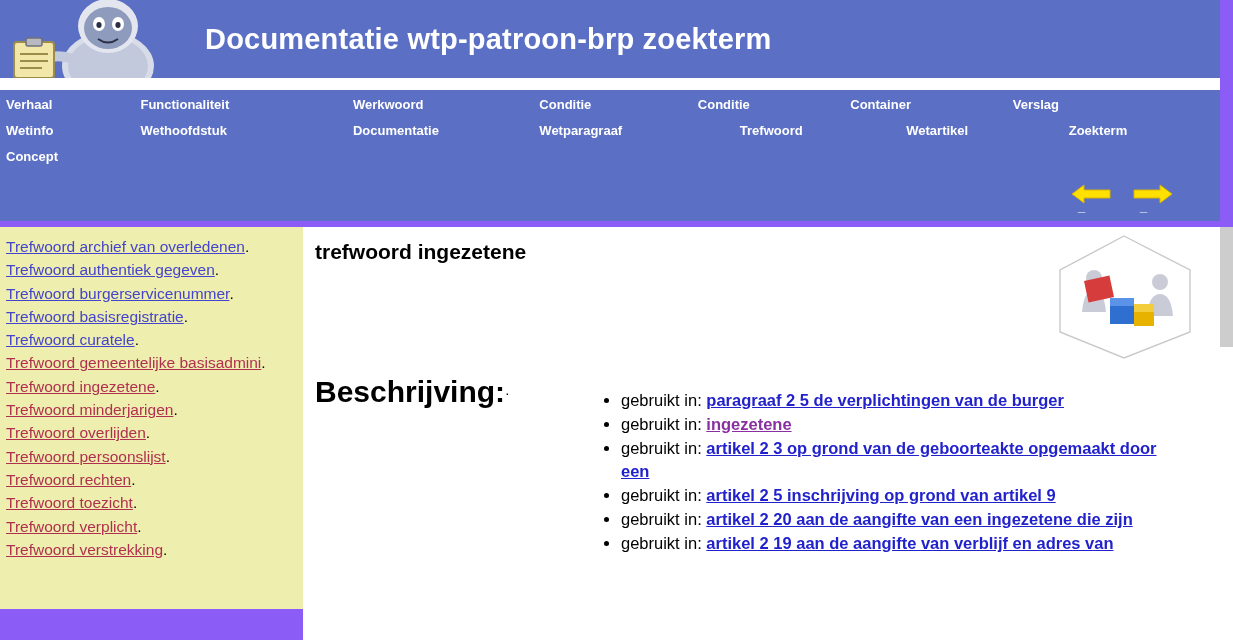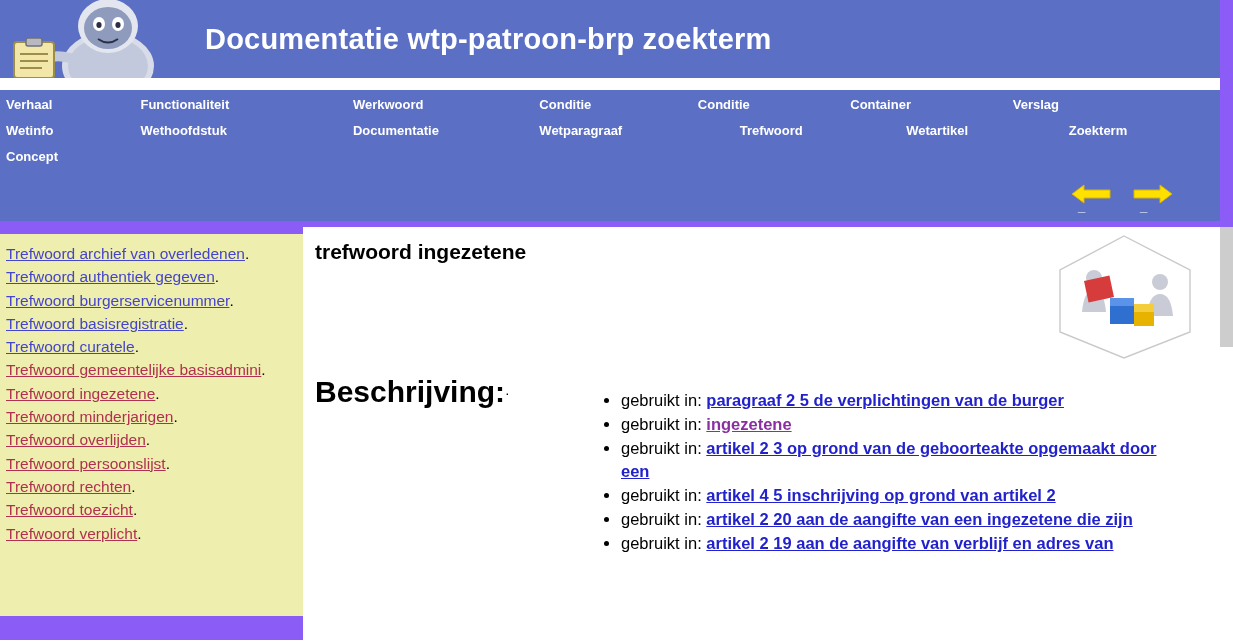--- a/index.html
+++ b/index.html
@@ -85,21 +85,21 @@
   .arrow-underscore {
     position: absolute;
     bottom: 2px;
     color: #c8cff0;
     font-size: 13px;
   }
 
   
   .sidebar {
     position: absolute;
-    left: 0; top: 234px;
+    left: 0; top: 227px;
     width: 303px;
     height: 382px;
     background: #eeeeae;
     box-sizing: border-box;
     padding: 8px 6px 6px 6px;
     overflow: hidden;
   }
   .side-entry {
     font-size: 15.5px;
     line-height: 23.3px;
@@ -278,20 +278,21 @@
     <div class="side-entry"><a class="visited" href="#">Trefwoord basisregistratie</a><span>.</span></div>
     <div class="side-entry"><a class="visited" href="#">Trefwoord curatele</a><span>.</span></div>
     <div class="side-entry"><a href="#">Trefwoord gemeentelijke basisadmini</a><span>.</span></div>
     <div class="side-entry"><a href="#">Trefwoord ingezetene</a><span>.</span></div>
     <div class="side-entry"><a href="#">Trefwoord minderjarigen</a><span>.</span></div>
     <div class="side-entry"><a href="#">Trefwoord overlijden</a><span>.</span></div>
     <div class="side-entry"><a href="#">Trefwoord persoonslijst</a><span>.</span></div>
     <div class="side-entry"><a href="#">Trefwoord rechten</a><span>.</span></div>
     <div class="side-entry"><a href="#">Trefwoord toezicht</a><span>.</span></div>
     <div class="side-entry"><a href="#">Trefwoord verplicht</a><span>.</span></div>
+    <div class="side-entry"><a href="#">Trefwoord verstrekking</a><span>.</span></div>
   </div>
 
   <div class="content">
 
     <div class="content-title">trefwoord ingezetene</div>
 
     <div class="hexfig">
       <svg width="148" height="130" viewBox="0 0 148 130" xmlns="http://www.w3.org/2000/svg">
         <polygon points="74,4 140,38 140,100 74,126 10,100 10,38" fill="#ffffff" stroke="#c9c9c9" stroke-width="1.4"></polygon>
 
@@ -321,21 +322,21 @@
       <li>
         <span>gebruikt in:</span>
         <a class="purple" href="#">ingezetene</a>
       </li>
       <li>
         <span>gebruikt in:</span>
         <a href="#">artikel 2 3 op grond van de geboorteakte opgemaakt door een</a>
       </li>
       <li>
         <span>gebruikt in:</span>
-        <a href="#">artikel 4 5 inschrijving op grond van artikel 2</a>
+        <a href="#">artikel 2 5 inschrijving op grond van artikel 9</a>
       </li>
       <li>
         <span>gebruikt in:</span>
         <a href="#">artikel 2 20 aan de aangifte van een ingezetene die zijn</a>
       </li>
       <li>
         <span>gebruikt in:</span>
         <a href="#">artikel 2 19 aan de aangifte van verblijf en adres van</a>
       </li>
     </ul>

